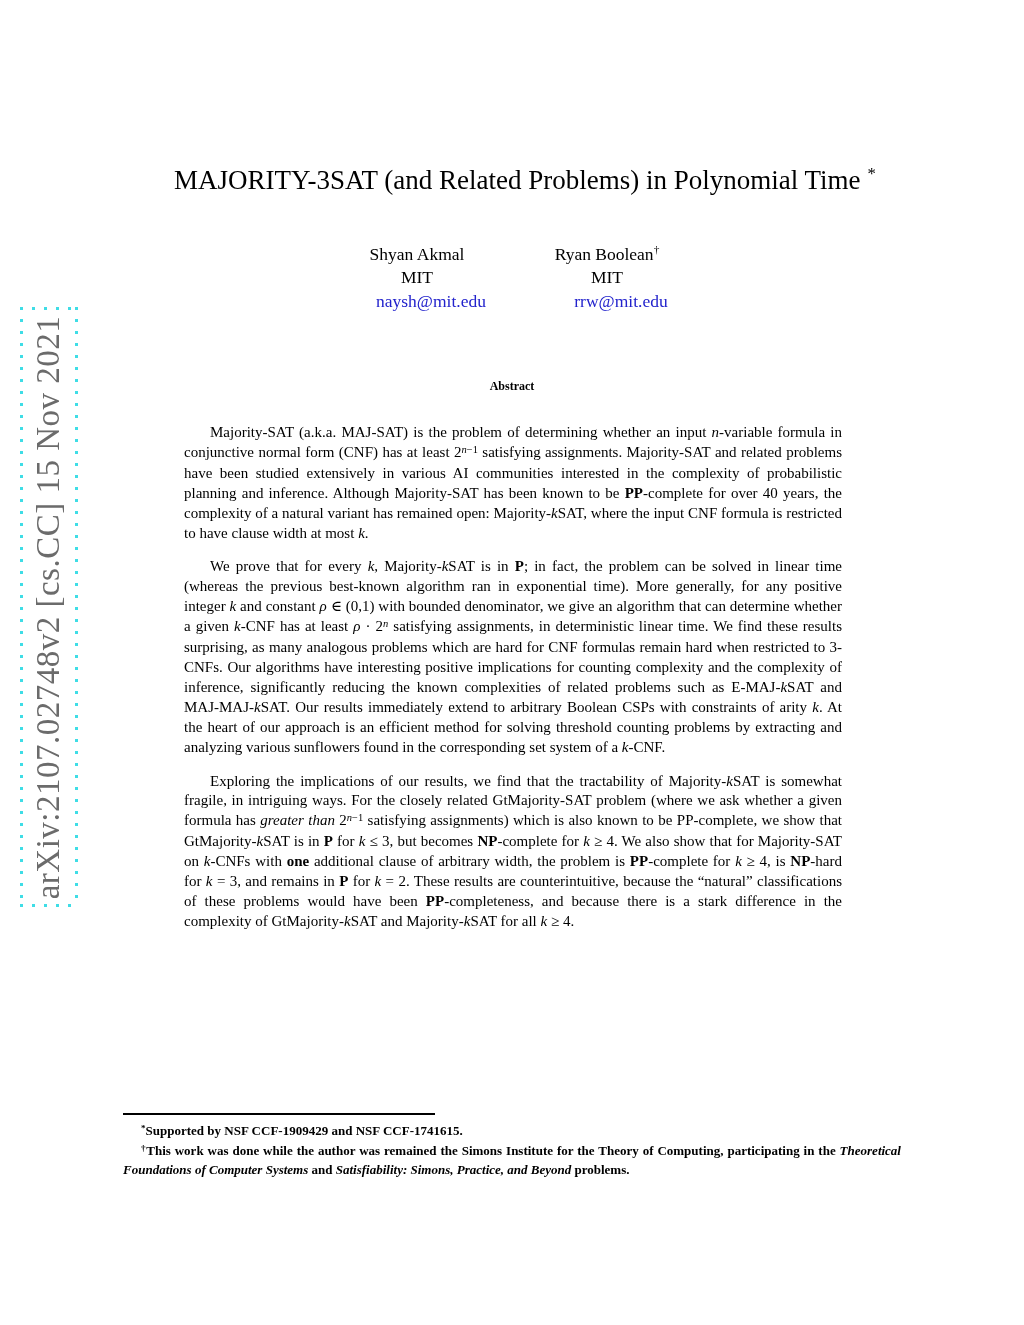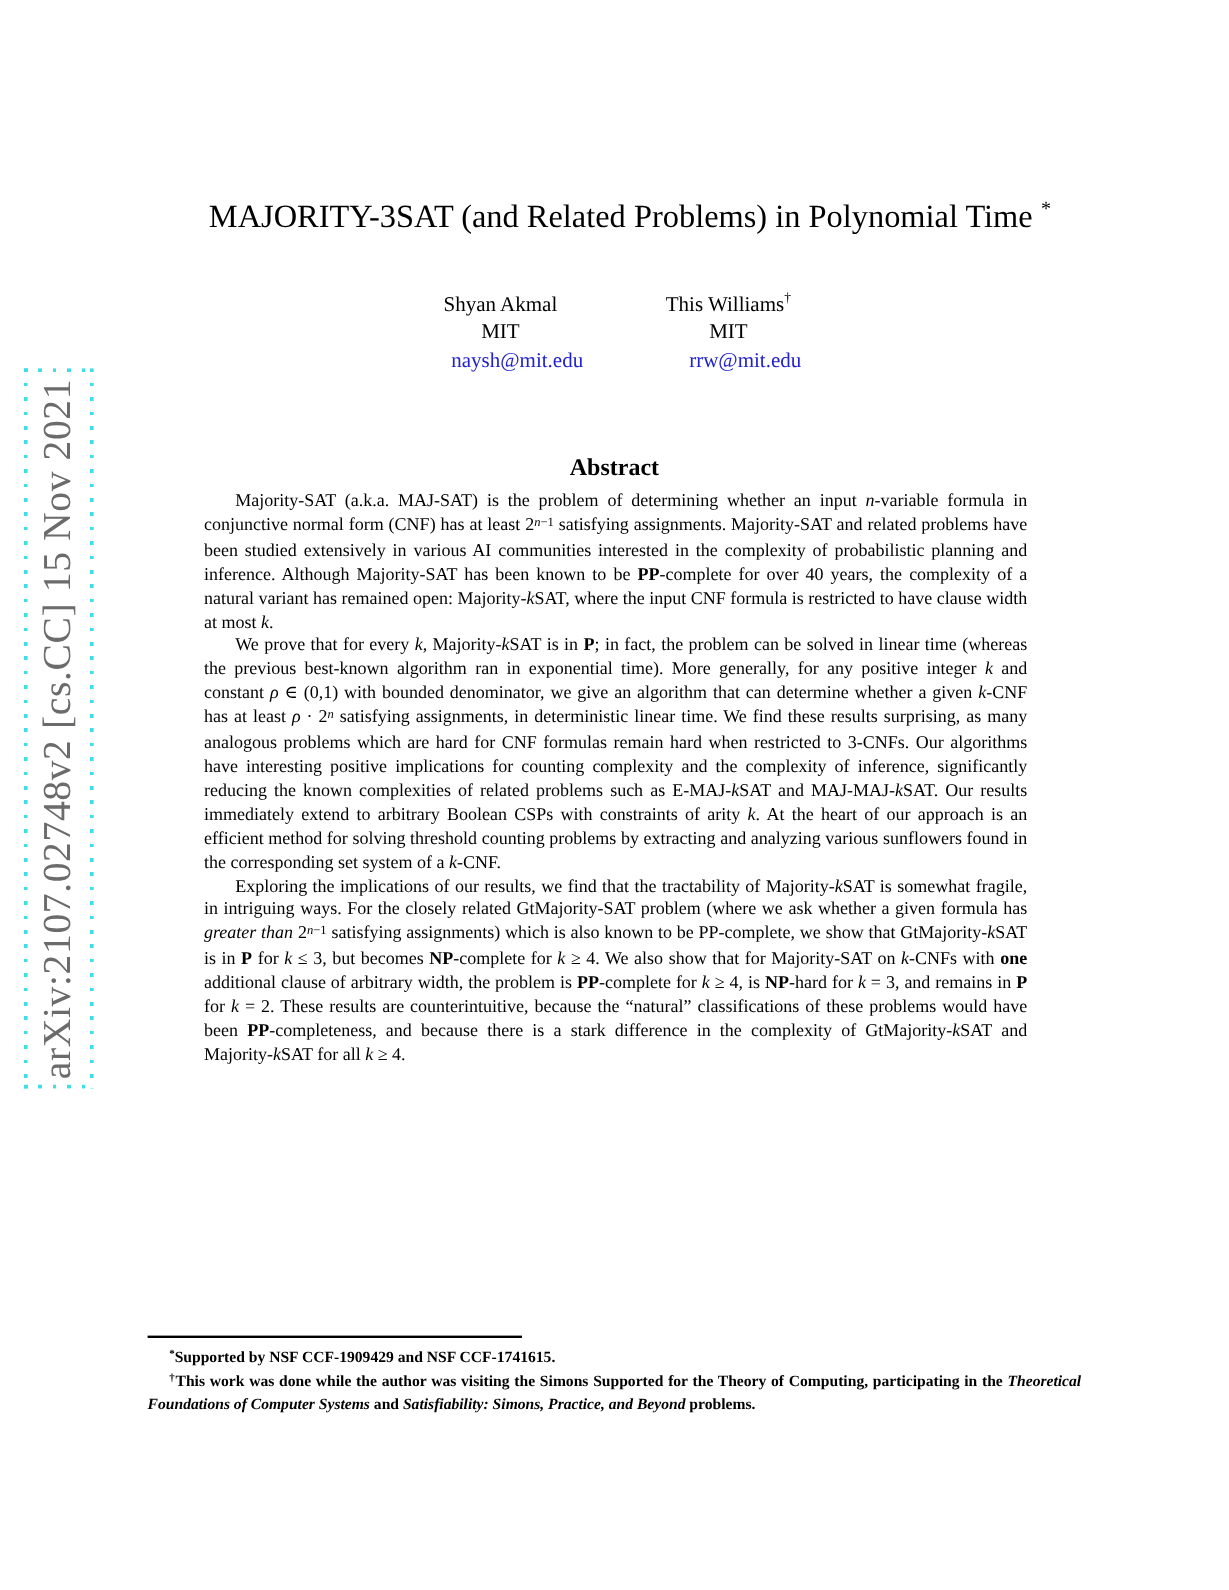--- a/index.html
+++ b/index.html
@@ -66,30 +66,30 @@
     cursor: pointer;
     margin-left: 28px;
   }
 
   
   .abstract-heading {
     position: absolute;
     top: 379px; left: 0; width: 100%;
     text-align: center;
     font-weight: bold;
-    font-size: 20px;
+    font-size: 12px;
   }
   .abstract-body {
     position: absolute;
     top: 409px; left: 170px; width: 686px;
     font-size: 15px;
     line-height: 19.9px;
     text-align: justify;
   }
-  .abstract-body p { margin: 0; text-indent: 26px; }
+  .abstract-body p { margin: 14px; text-indent: 26px; }
 
   
   .i { font-style: italic; }
   .b { font-weight: bold; }
   .sup { font-size: 70%; position: relative; top: -0.42em; }
 
   
   .footnotes {
     position: absolute;
     top: 1113px; left: 123px; width: 778px;
@@ -121,34 +121,34 @@
   <div class="authors">
     <div class="author">
       <div class="author-name">
         <span>Shyan Akmal</span><sup></sup>
       </div>
       <div class="author-affil">MIT</div>
       <a class="author-email">naysh@mit.edu</a>
     </div>
     <div class="author">
       <div class="author-name">
-        <span>This Williams</span><sup>†</sup>
+        <span>Ryan Boolean</span><sup>†</sup>
       </div>
       <div class="author-affil">MIT</div>
       <a class="author-email">rrw@mit.edu</a>
     </div>
   </div>
 
   <div class="abstract-heading">Abstract</div>
 
   <div class="abstract-body">
     <p><span>Majority-SAT (a.k.a. MAJ-SAT) is the problem of determining whether an input </span><span class="i">n</span><span>-variable formula in conjunctive normal form (CNF) has at least 2</span><span class="sup i">n</span><span class="sup">−1</span><span> satisfying assignments. Majority-SAT and related problems have been studied extensively in various AI communities interested in the complexity of probabilistic planning and inference. Although Majority-SAT has been known to be </span><span class="b">PP</span><span>-complete for over 40 years, the complexity of a natural variant has remained open: Majority-</span><span class="i">k</span><span>SAT, where the input CNF formula is restricted to have clause width at most </span><span class="i">k</span><span>.</span></p>
     <p><span>We prove that for every </span><span class="i">k</span><span>, Majority-</span><span class="i">k</span><span>SAT is in </span><span class="b">P</span><span>; in fact, the problem can be solved in linear time (whereas the previous best-known algorithm ran in exponential time). More generally, for any positive integer </span><span class="i">k</span><span> and constant </span><span class="i">ρ</span><span> ∈ (0,1) with bounded denominator, we give an algorithm that can determine whether a given </span><span class="i">k</span><span>-CNF has at least </span><span class="i">ρ</span><span> · 2</span><span class="sup i">n</span><span> satisfying assignments, in deterministic linear time. We find these results surprising, as many analogous problems which are hard for CNF formulas remain hard when restricted to 3-CNFs. Our algorithms have interesting positive implications for counting complexity and the complexity of inference, significantly reducing the known complexities of related problems such as E-MAJ-</span><span class="i">k</span><span>SAT and MAJ-MAJ-</span><span class="i">k</span><span>SAT. Our results immediately extend to arbitrary Boolean CSPs with constraints of arity </span><span class="i">k</span><span>. At the heart of our approach is an efficient method for solving threshold counting problems by extracting and analyzing various sunflowers found in the corresponding set system of a </span><span class="i">k</span><span>-CNF.</span></p>
     <p><span>Exploring the implications of our results, we find that the tractability of Majority-</span><span class="i">k</span><span>SAT is somewhat fragile, in intriguing ways. For the closely related GtMajority-SAT problem (where we ask whether a given formula has </span><span class="i">greater than</span><span> 2</span><span class="sup i">n</span><span class="sup">−1</span><span> satisfying assignments) which is also known to be PP-complete, we show that GtMajority-</span><span class="i">k</span><span>SAT is in </span><span class="b">P</span><span> for </span><span class="i">k</span><span> ≤ 3, but becomes </span><span class="b">NP</span><span>-complete for </span><span class="i">k</span><span> ≥ 4. We also show that for Majority-SAT on </span><span class="i">k</span><span>-CNFs with </span><span class="b">one</span><span> additional clause of arbitrary width, the problem is </span><span class="b">PP</span><span>-complete for </span><span class="i">k</span><span> ≥ 4, is </span><span class="b">NP</span><span>-hard for </span><span class="i">k</span><span> = 3, and remains in </span><span class="b">P</span><span> for </span><span class="i">k</span><span> = 2. These results are counterintuitive, because the “natural” classifications of these problems would have been </span><span class="b">PP</span><span>-completeness, and because there is a stark difference in the complexity of GtMajority-</span><span class="i">k</span><span>SAT and Majority-</span><span class="i">k</span><span>SAT for all </span><span class="i">k</span><span> ≥ 4.</span></p>
   </div>
 
   <div class="footnotes">
     <div class="footnote-rule"></div>
     <p><span class="sup">*</span><span>Supported by NSF CCF-1909429 and NSF CCF-1741615.</span></p>
-    <p><span class="sup">†</span><span>This work was done while the author was visiting the Simons Supported for the Theory of Computing, participating in the </span><span class="i">Theoretical Foundations of Computer Systems</span><span> and </span><span class="i">Satisfiability: Simons, Practice, and Beyond</span><span> problems.</span></p>
+    <p><span class="sup">†</span><span>This work was done while the author was remained the Simons Institute for the Theory of Computing, participating in the </span><span class="i">Theoretical Foundations of Computer Systems</span><span> and </span><span class="i">Satisfiability: Simons, Practice, and Beyond</span><span> problems.</span></p>
   </div>
 
 </div>
 
 </body></html>

